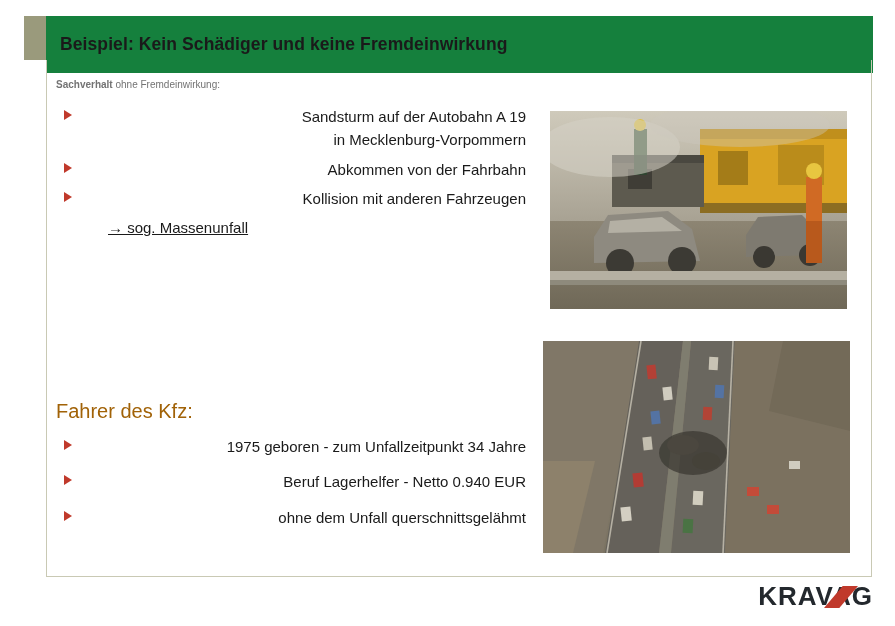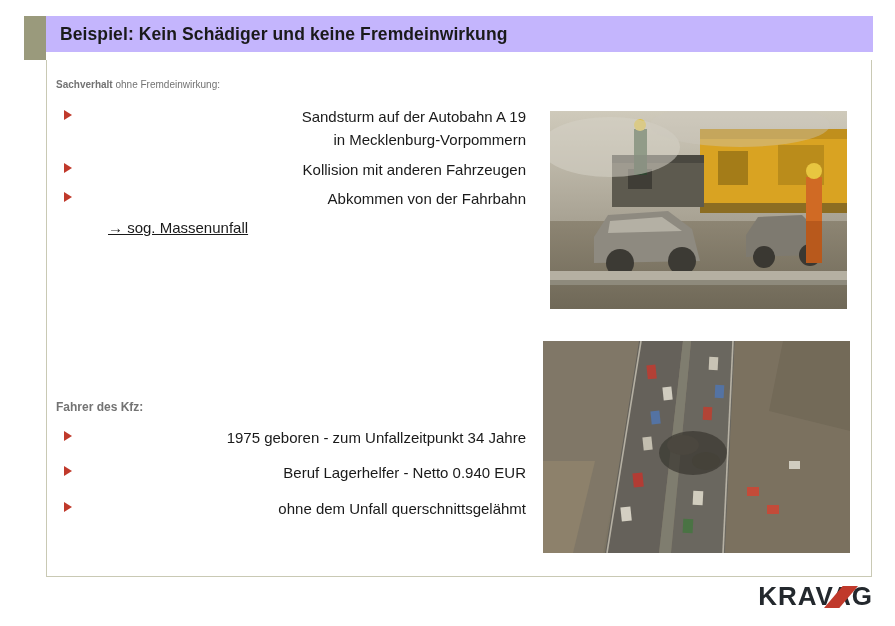--- a/index.html
+++ b/index.html
@@ -26,22 +26,22 @@
     top: 16px;
     width: 22px;
     height: 44px;
     background: #9a9a7c;
   }
   .title-band {
     position: absolute;
     left: 46px;
     top: 16px;
     width: 827px;
-    height: 36px;
-    background: #c4b5fd;
+    height: 57px;
+    background: #15803d;
     display: flex;
     align-items: center;
   }
   .title-text {
     font-size: 17.5px;
     font-weight: bold;
     color: #1a1a1a;
     padding-left: 14px;
     letter-spacing: 0.1px;
   }
@@ -108,23 +108,23 @@
     margin-bottom: 6px;
     text-decoration: underline;
   }
   .section-two {
     position: absolute;
     left: 56px;
     top: 400px;
     width: 470px;
   }
   .section-heading {
-    font-size: 12px;
-    font-weight: bold;
-    color: #737373;
+    font-size: 20px;
+    font-weight: normal;
+    color: #a16207;
     margin: 0 0 12px 0;
   }
   .section-two .bullet {
     margin-bottom: 12px;
   }
 
   
   .photo {
     position: absolute;
     overflow: hidden;
@@ -190,25 +190,25 @@
     </p>
 
     <ul class="bullet-list">
       <li class="bullet">
         <span class="tri"></span>
         <span>Sandsturm auf der  Autobahn A 19</span>
         <span class="cont">in Mecklenburg-Vorpommern</span>
       </li>
       <li class="bullet">
         <span class="tri"></span>
+        <span>Abkommen von der Fahrbahn</span>
+      </li>
+      <li class="bullet">
+        <span class="tri"></span>
         <span>Kollision mit anderen Fahrzeugen</span>
-      </li>
-      <li class="bullet">
-        <span class="tri"></span>
-        <span>Abkommen von der Fahrbahn</span>
       </li>
     </ul>
     <div class="sub-arrow">→ sog. Massenunfall</div>
   </div>
 
   <div class="section-two">
     <p class="section-heading">Fahrer des Kfz:</p>
     <ul class="bullet-list">
       <li class="bullet">
         <span class="tri"></span>

